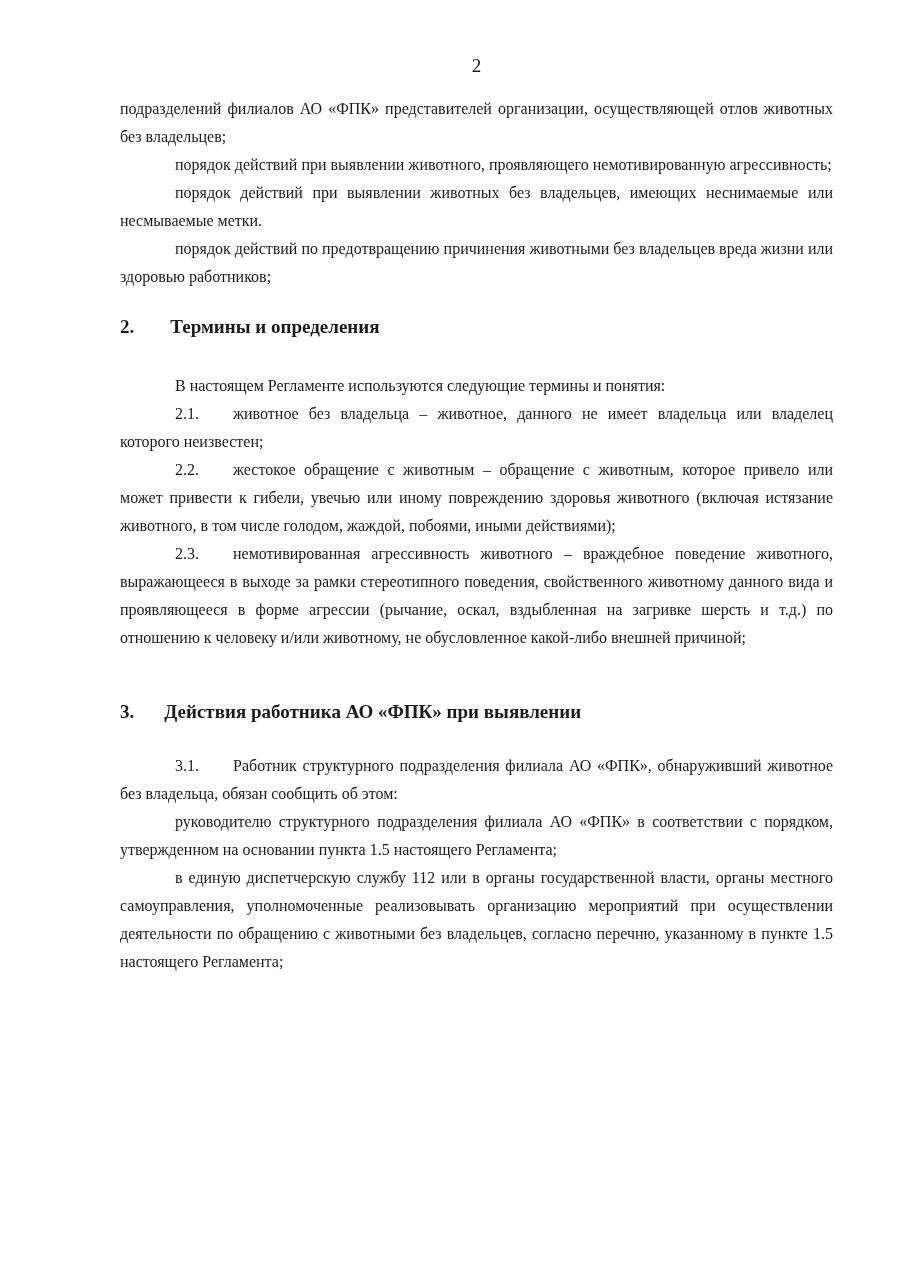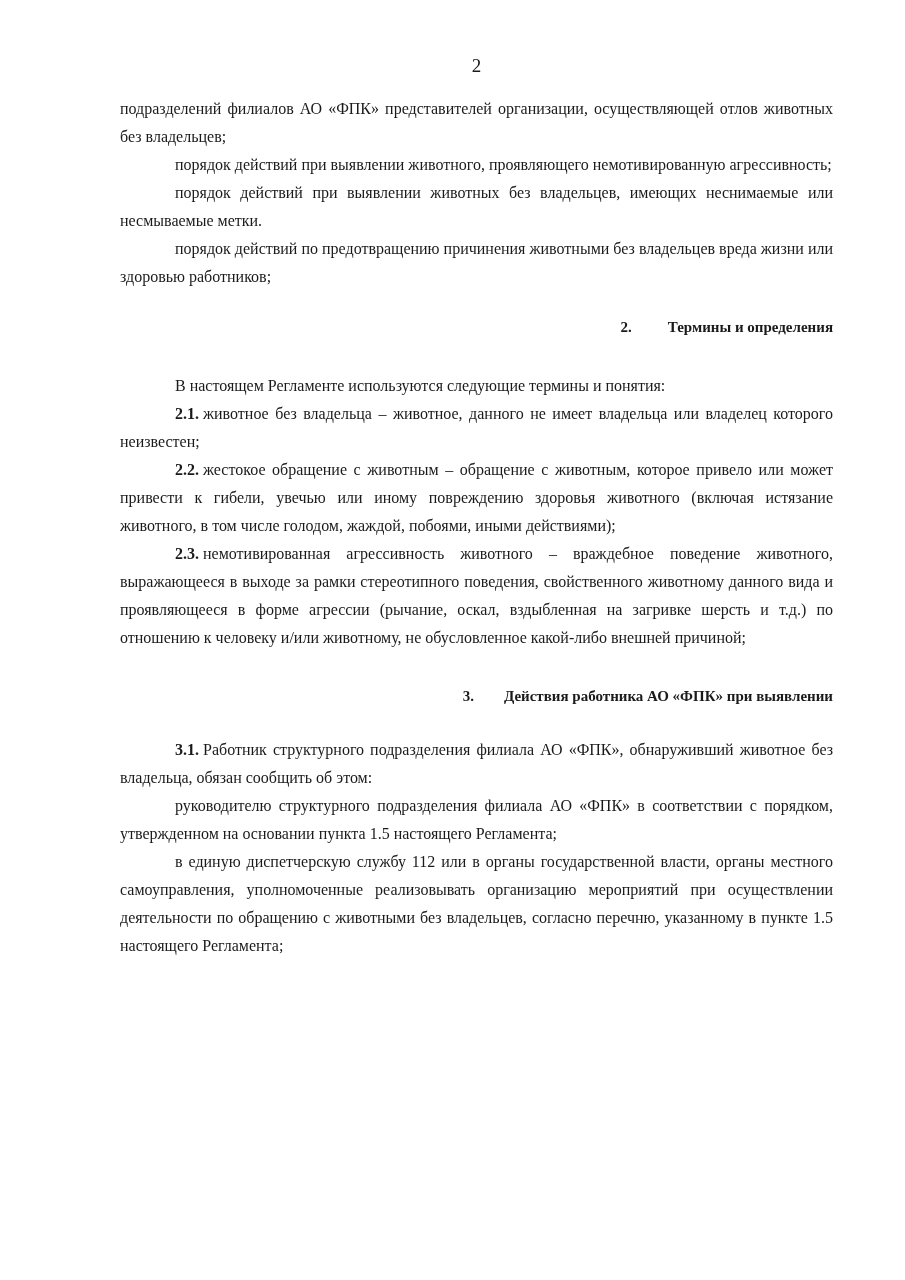--- a/index.html
+++ b/index.html
@@ -32,38 +32,37 @@
     font-size: 16px;
     line-height: 28px;
     text-align: justify;
     text-indent: 55px;
     hyphens: none;
   }
   p.para.no-indent {
     text-indent: 0;
   }
   .clause-num {
-    margin-right: 4px;
-    font-weight: bold;
+    margin-right: 34px;
   }
   .heading {
     font-weight: bold;
-    font-size: 15px;
+    font-size: 19px;
     line-height: 28px;
-    text-align: right;
+    text-align: left;
   }
   .heading-2 {
     margin-top: 22px;
     margin-bottom: 31px;
   }
   .h-num-2 {
     margin-right: 36px;
   }
   .heading-3 {
-    margin-top: 30px;
+    margin-top: 46px;
     margin-bottom: 26px;
   }
   .h-num-3 {
     margin-right: 30px;
   }
 </style>
 </head>
 <body>
 
 <div class="page">

